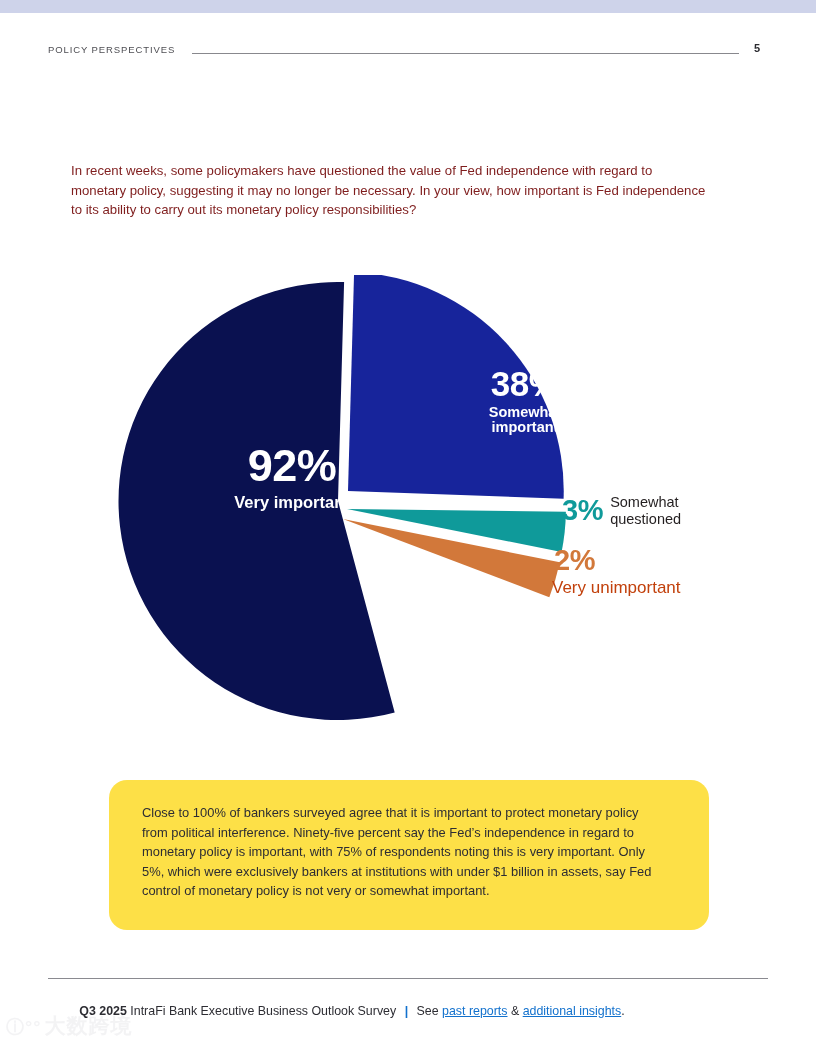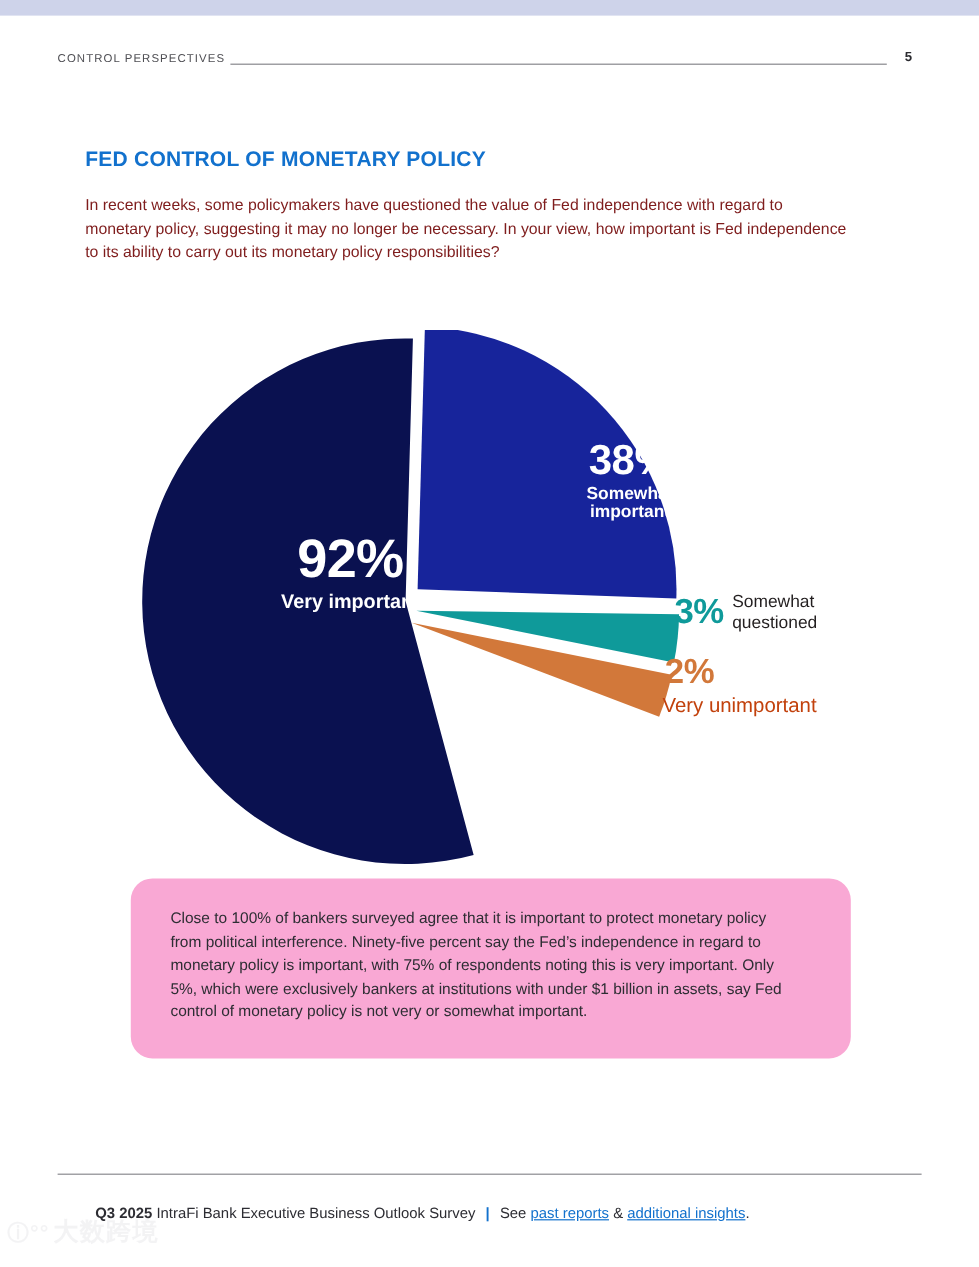--- a/index.html
+++ b/index.html
@@ -95,22 +95,22 @@
   .co-teal .big{color:#0f9a9a;}
   .co-orange{left:468px;top:269px;}
   .co-orange .big{color:#d2783a;}
   .co-orange .txt2{
     position:absolute;left:-2px;top:34px;
     font-size:17px;color:#c2410c;font-weight:500;white-space:nowrap;
   }
 
   
   .summary{
-    position:absolute;left:109px;top:732px;width:600px;height:150px;
-    background:#f9a8d4;border-radius:18px;
+    position:absolute;left:109px;top:780px;width:600px;height:150px;
+    background:#fde047;border-radius:18px;
   }
   .summary p{
     margin:0;position:absolute;left:33px;top:23px;width:510px;
     font-size:12.9px;line-height:19.6px;color:#2d2d33;
   }
 
   
   .foot-rule{
     position:absolute;left:48px;top:978px;width:720px;height:1px;
     background:#8a8a90;
@@ -134,26 +134,25 @@
   .wm-bottom .mark{font-size:18px;margin-right:3px;}
 </style>
 </head>
 <body>
 
 <div class="page">
 
   <div class="top-strip"></div>
 
   <div class="header">
-    <div class="header-label">CONTROL PERSPECTIVES</div>
+    <div class="header-label">POLICY PERSPECTIVES</div>
     <div class="header-rule"></div>
     <div class="header-page">5</div>
   </div>
 
-  <div class="sec-title">FED CONTROL OF MONETARY POLICY</div>
 
   <div class="question">In recent weeks, some policymakers have questioned the value of Fed independence with regard to monetary policy, suggesting it may no longer be necessary. In your view, how important is Fed independence to its ability to carry out its monetary policy responsibilities?</div>
 
   <div class="chart-wrap">
 
     <svg class="pie-svg" width="690" height="460" viewBox="0 0 690 460">
 
       <path fill="#0a1150" d="M 252,226
                L 258.1,7.1
                A 219,219 0 1 0 308.7,437.4

